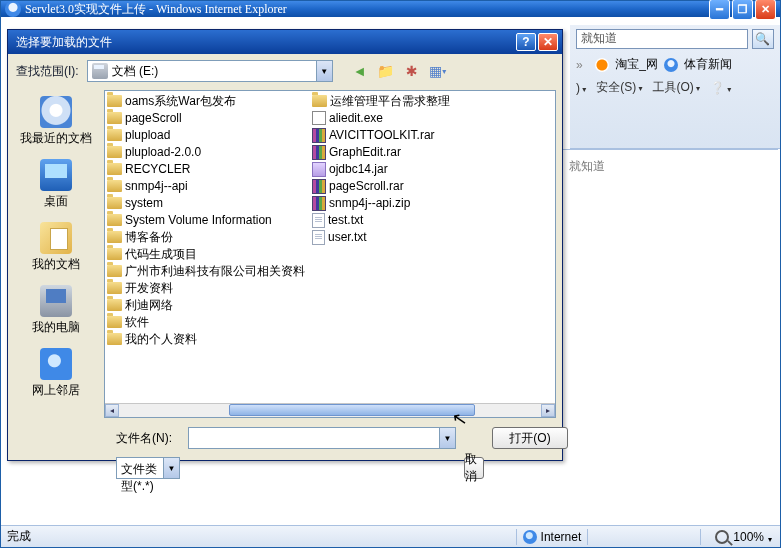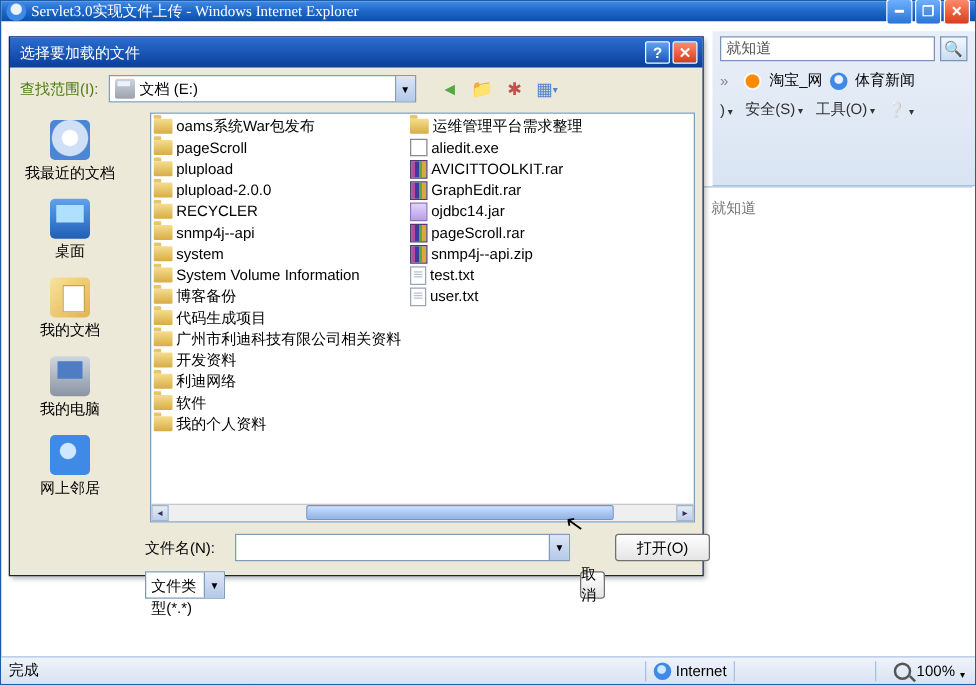--- a/index.html
+++ b/index.html
@@ -43,21 +43,21 @@
 
 
 .dialog { position:absolute; top:28px; left:6px; width:556px; height:432px; background:#ece9d8; border:1px solid #0a246a; box-shadow:2px 2px 4px rgba(0,0,0,0.3); }
 .dlg-title { height:24px; background:linear-gradient(180deg,#2b6ed0 0%,#0a3e9a 100%); color:#fff; display:flex; align-items:center; padding:0 4px; }
 .dlg-title span { flex:1; padding-left:4px; font-weight:normal; }
 .dlg-title .tbtn{ width:20px; height:18px; border:1px solid #fff; border-radius:2px; margin-left:2px; display:flex; align-items:center; justify-content:center; font-family:Arial; font-weight:bold; font-size:12px; }
 .dlg-title .help{ background:linear-gradient(180deg,#5fa2f4,#1a57b5); color:#fff; }
 .dlg-title .close{ background:linear-gradient(180deg,#ff8a6a,#d93c1a); color:#fff; }
 
 .dlg-topbar { height:34px; display:flex; align-items:center; padding:0 8px; gap:8px; }
-.dlg-topbar label { color:#4d7c0f; }
+.dlg-topbar label { color:#0f172a; }
 .lookin { display:flex; align-items:center; background:#fff; border:1px solid #7f9db9; height:22px; width:246px; }
 .lookin .driveicon{ width:16px; height:16px; margin:0 4px; background:linear-gradient(180deg,#cfd4dc,#9aa3b0); border-radius:2px; position:relative; }
 .lookin .driveicon::after{ content:""; position:absolute; left:2px; top:2px; width:10px; height:4px; background:#eaf3ff; }
 .lookin .val{ flex:1; }
 .lookin .ddarrow{ width:16px; height:20px; background:linear-gradient(180deg,#dce6f7,#b4c8e8); border-left:1px solid #7f9db9; display:flex; align-items:center; justify-content:center; font-size:8px;}
 .tb-icons{ display:flex; align-items:center; gap:8px; margin-left:10px; }
 .tb-ico{ width:18px; height:18px; display:flex; align-items:center; justify-content:center; font-size:14px; }
 .back{ color:#56a742; }
 .up  { color:#d7b34b; }
 .newf{ color:#c0524a; }
@@ -70,21 +70,21 @@
 .ico-recent{ background:radial-gradient(circle at 50% 45%,#fff 0 6px,#cfe0f6 7px 14px,#4a85d6 15px 16px); }
 .ico-desktop{ background:linear-gradient(180deg,#5fa2ef,#1f5fb6); border-radius:4px; position:relative; }
 .ico-desktop::after{content:""; position:absolute; left:5px; top:5px; width:22px; height:14px; background:#aee0ff; }
 .ico-mydoc{ background:linear-gradient(135deg,#f8e39a,#e2b34a); position:relative; }
 .ico-mydoc::after{content:""; position:absolute; left:10px; top:6px; width:16px; height:20px; background:#fff; border:1px solid #c9a54a; }
 .ico-comp{ background:linear-gradient(180deg,#cfd7e0,#8a94a4); position:relative; }
 .ico-comp::after{content:""; position:absolute; left:6px; top:4px; width:20px; height:14px; background:#4f7dc3; }
 .ico-net{ background:radial-gradient(circle at 45% 40%,#cfe8ff 0 6px,#3f89e7 7px 16px); }
 .place span{ text-align:center; }
 
-.filelist{ flex:1; background:#fff; border:1px solid #7f9db9; margin:2px 6px 2px 16px; position:relative; overflow:hidden; }
+.filelist{ flex:1; background:#fff; border:1px solid #7f9db9; margin:2px 6px 2px 0; position:relative; overflow:hidden; }
 .fl-cols{ position:absolute; top:0; left:2px; right:0; bottom:14px; display:flex; }
 .col{ display:flex; flex-direction:column; gap:1px; padding-top:2px; }
 .col.c1{ width:205px; }
 .col.c2{ width:200px; }
 .item{ display:flex; align-items:center; gap:3px; height:16px; white-space:nowrap; }
 .ico-folder{ width:15px; height:12px; background:linear-gradient(180deg,#f6dd8d,#d7ad44); border-radius:1px; position:relative; }
 .ico-folder::before{content:""; position:absolute; left:0; top:-3px; width:6px; height:3px; background:#e7c668; border-radius:1px 1px 0 0;}
 .ico-file{ width:13px; height:15px; background:#fff; border:1px solid #9aa5b8; position:relative; }
 .ico-file::before{content:""; position:absolute; left:2px; top:3px; right:2px; height:1px; background:#b9c2d3; box-shadow:0 2px 0 #b9c2d3,0 4px 0 #b9c2d3; }
 .ico-rar{ width:14px; height:15px; background:linear-gradient(90deg,#b54aa0 0 3px,#403a9e 3px 6px,#5aa84a 6px 9px,#d9a83e 9px 14px); border:1px solid #4a4070; }

